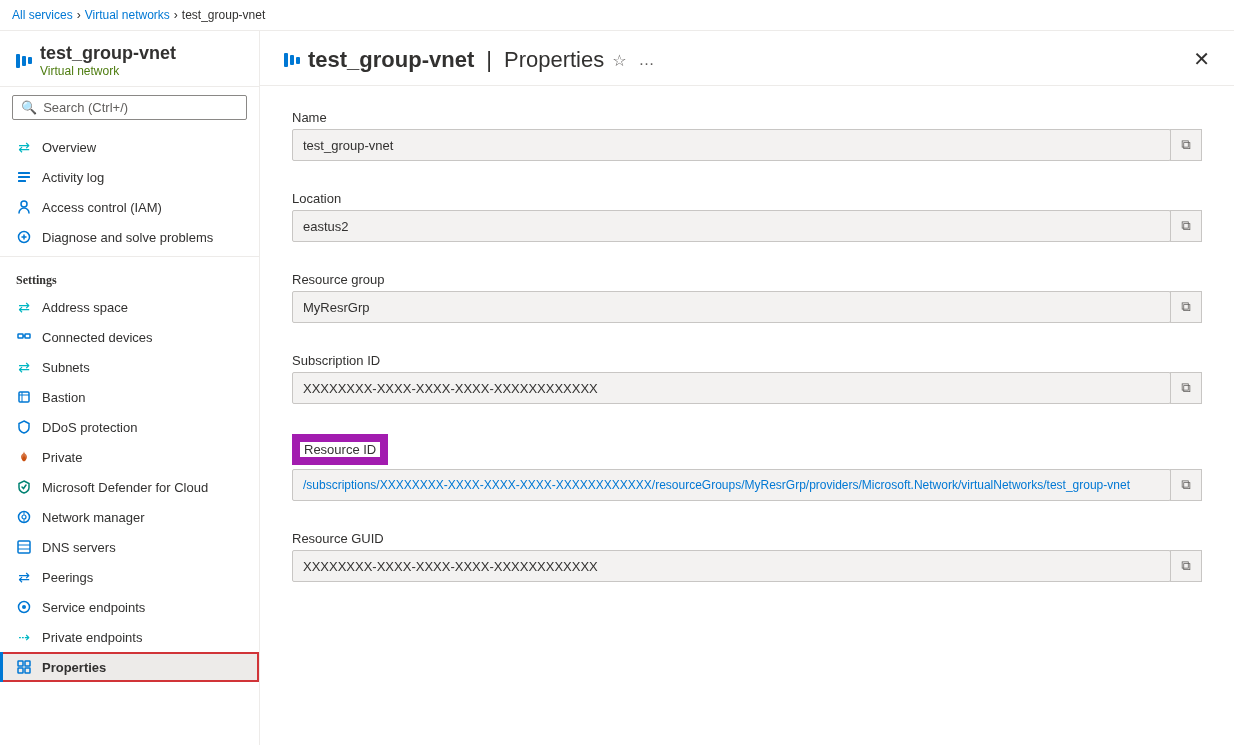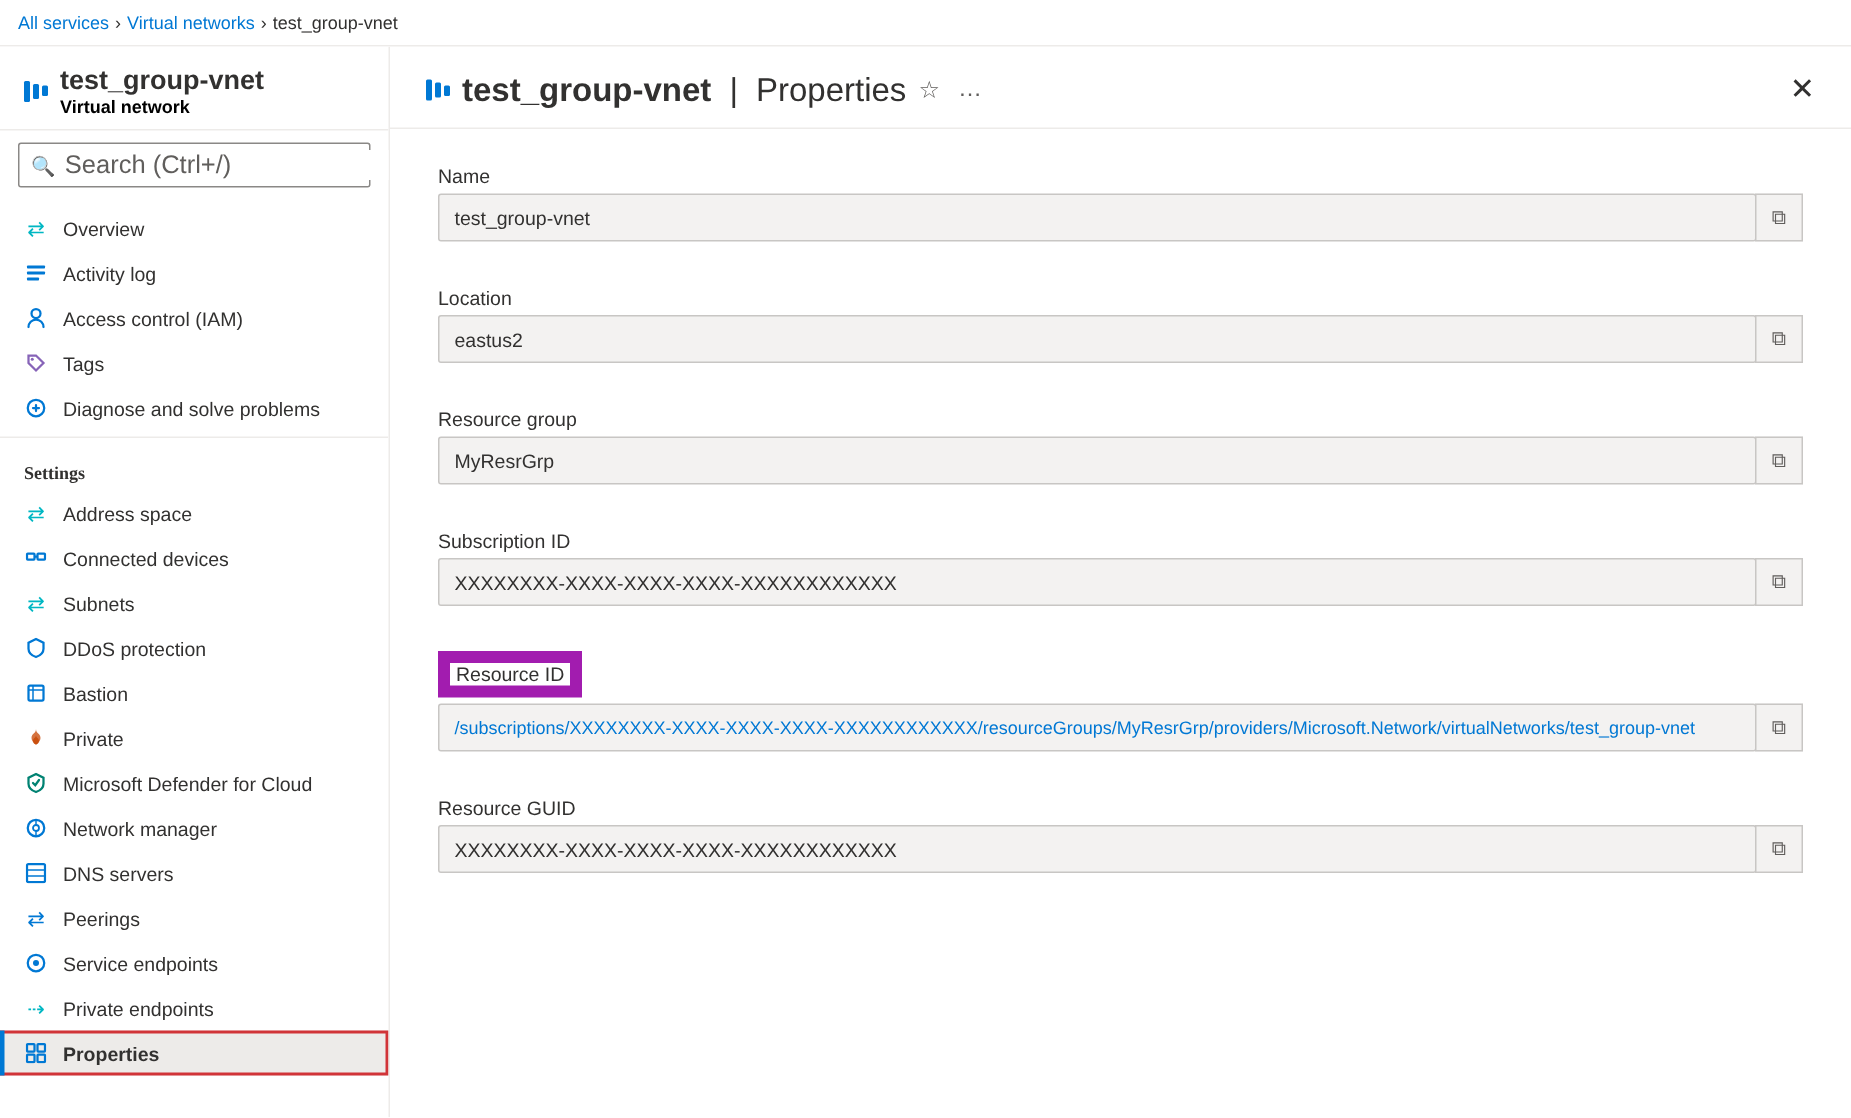--- a/index.html
+++ b/index.html
@@ -12,25 +12,25 @@
     .breadcrumb span { color: #323130; }
     .breadcrumb a { color: #0078d4; text-decoration: none; cursor: pointer; }
 
     .main-layout { display: flex; flex: 1; overflow: hidden; }
 
     
     .sidebar { width: 260px; min-width: 260px; border-right: 1px solid #edebe9; display: flex; flex-direction: column; overflow: hidden; background: #fff; }
 
     .sidebar-header { padding: 12px 16px 8px; border-bottom: 1px solid #edebe9; }
     .sidebar-title { font-size: 18px; font-weight: 600; color: #323130; }
-    .sidebar-subtitle { font-size: 12px; color: #000000; font-weight: bold; }
+    .sidebar-subtitle { font-size: 12px; color: #4d7c0f; }
     .sidebar-title-row { display: flex; align-items: center; gap: 8px; }
 
     .search-box { margin: 8px 12px; display: flex; align-items: center; border: 1px solid #8a8886; border-radius: 2px; padding: 4px 8px; gap: 6px; }
-    .search-box input { border: none; outline: none; font-size: 17px; flex: 1; color: #701a75; }
+    .search-box input { border: none; outline: none; font-size: 13px; flex: 1; color: #701a75; }
     .search-box input::placeholder { color: #605e5c; }
     .search-icon { color: #605e5c; font-size: 13px; }
 
     .sidebar-nav { overflow-y: auto; flex: 1; padding: 4px 0; }
     .sidebar-nav::-webkit-scrollbar { width: 4px; }
     .sidebar-nav::-webkit-scrollbar-thumb { background: #c8c6c4; border-radius: 2px; }
 
     .nav-item { display: flex; align-items: center; padding: 7px 16px; gap: 10px; cursor: pointer; color: #323130; font-size: 13px; white-space: nowrap; position: relative; }
     .nav-item.active { background: #edebe9; font-weight: 600; }
     .nav-item.active::before { content: ''; position: absolute; left: 0; top: 0; bottom: 0; width: 3px; background: #0078d4; }
@@ -133,29 +133,20 @@
         <div class="nav-item">
           <span class="nav-icon icon-blue">
             <svg width="14" height="14" viewBox="0 0 14 14" fill="none">
               <circle cx="7" cy="4" r="3" stroke="#0078d4" stroke-width="1.5"></circle>
               <path d="M2 13c0-2.761 2.239-5 5-5s5 2.239 5 5" stroke="#0078d4" stroke-width="1.5" stroke-linecap="round"></path>
             </svg>
           </span>
           <span>Access control (IAM)</span>
         </div>
 
-        <div class="nav-item">
-          <span class="nav-icon icon-purple">
-            <svg width="14" height="14" viewBox="0 0 14 14" fill="none">
-              <path d="M2 2h5l5 5-5 5-5-5V2z" stroke="#8764b8" stroke-width="1.5" fill="none"></path>
-              <circle cx="4.5" cy="4.5" r="1" fill="#8764b8"></circle>
-            </svg>
-          </span>
-          <span>Tags</span>
-        </div>
 
         <div class="nav-item">
           <span class="nav-icon icon-blue">
             <svg width="14" height="14" viewBox="0 0 14 14" fill="none">
               <circle cx="7" cy="7" r="5.5" stroke="#0078d4" stroke-width="1.5"></circle>
               <path d="M5 7h4M7 5v4" stroke="#0078d4" stroke-width="1.5" stroke-linecap="round"></path>
             </svg>
           </span>
           <span>Diagnose and solve problems</span>
         </div>
@@ -180,35 +171,35 @@
         </div>
 
         <div class="nav-item">
           <span class="nav-icon icon-cyan">⇄</span>
           <span>Subnets</span>
         </div>
 
         <div class="nav-item">
           <span class="nav-icon icon-blue">
             <svg width="14" height="14" viewBox="0 0 14 14" fill="none">
-              <path d="M7 1l5 2.5v4c0 2.5-2 4.5-5 5.5C4 12 2 10 2 7.5v-4L7 1z" stroke="#0078d4" stroke-width="1.5" fill="none"></path>
-            </svg>
-          </span>
-          <span>DDoS protection</span>
-        </div>
-
-        <div class="nav-item">
-          <span class="nav-icon icon-blue">
-            <svg width="14" height="14" viewBox="0 0 14 14" fill="none">
               <rect x="2" y="2" width="10" height="10" rx="1" stroke="#0078d4" stroke-width="1.5"></rect>
               <line x1="2" y1="5" x2="12" y2="5" stroke="#0078d4" stroke-width="1"></line>
               <line x1="5" y1="2" x2="5" y2="12" stroke="#0078d4" stroke-width="1"></line>
             </svg>
           </span>
           <span>Bastion</span>
+        </div>
+
+        <div class="nav-item">
+          <span class="nav-icon icon-blue">
+            <svg width="14" height="14" viewBox="0 0 14 14" fill="none">
+              <path d="M7 1l5 2.5v4c0 2.5-2 4.5-5 5.5C4 12 2 10 2 7.5v-4L7 1z" stroke="#0078d4" stroke-width="1.5" fill="none"></path>
+            </svg>
+          </span>
+          <span>DDoS protection</span>
         </div>
 
         <div class="nav-item">
           <span class="nav-icon">
             <svg width="14" height="14" viewBox="0 0 14 14" fill="none">
               <path d="M7 1c0 3-3 3-3 6 0 2 1.5 3.5 3 4 1.5-.5 3-2 3-4 0-3-3-3-3-6z" fill="#ca5010" opacity="0.8"></path>
               <path d="M7 5c0 2-2 2-2 4 0 1 .8 2 2 2.5 1.2-.5 2-1.5 2-2.5 0-2-2-2-2-4z" fill="#ca5010"></path>
             </svg>
           </span>
           <span>Private</span>

